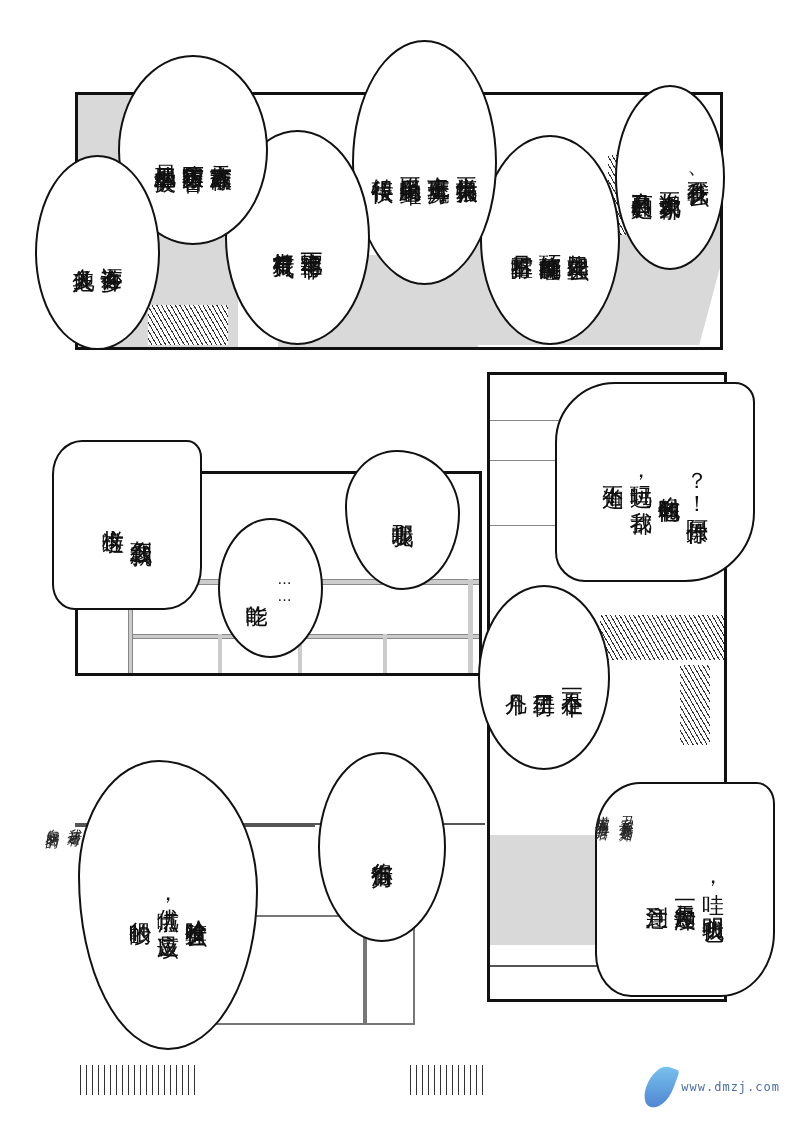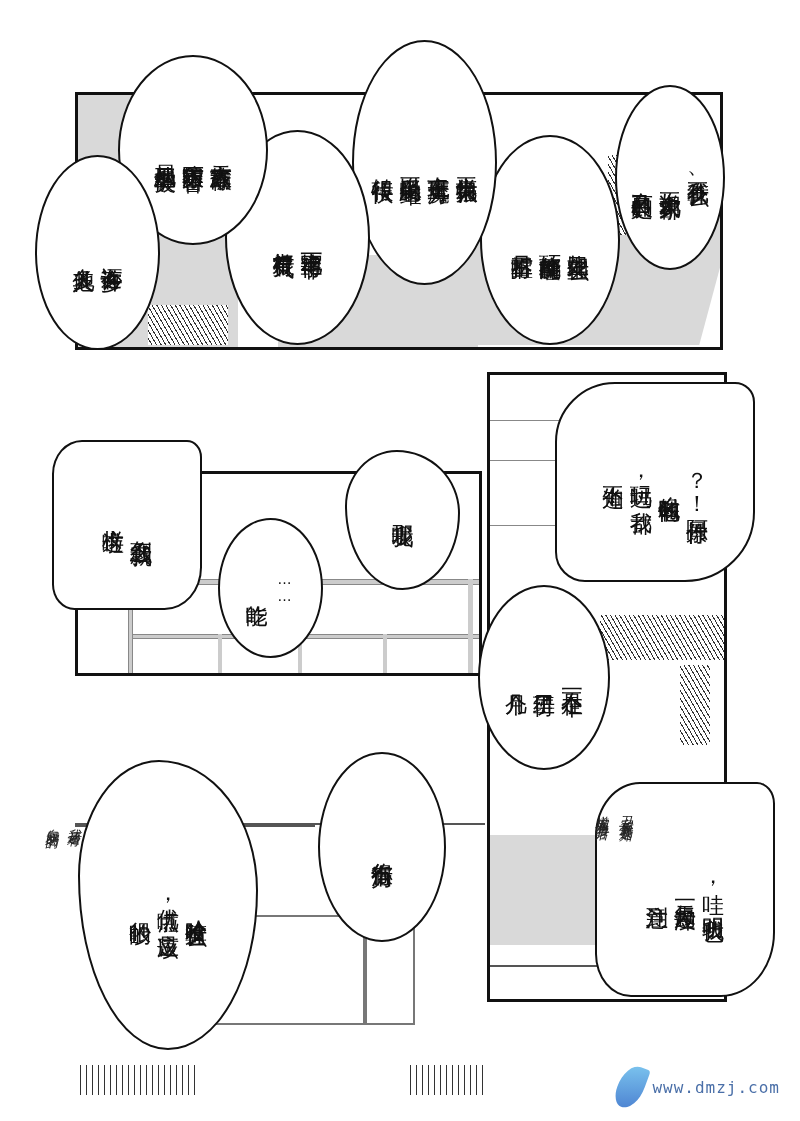--- a/index.html
+++ b/index.html
@@ -29,21 +29,21 @@
   }
   .watermark { position: absolute; right: 20px; bottom: 12px; display: flex; align-items: center; gap: 8px; z-index: 7; }
   .wm-logo {
     width: 26px; height: 44px;
     background: linear-gradient(160deg, #7ec8f0, #4a7fd0);
     border-radius: 60% 10% 60% 40%;
     transform: rotate(20deg);
   }
   .wm-text { display: flex; flex-direction: column; }
   .wm-name { font-size: 26px; color: #4a6fa8; font-weight: bold; letter-spacing: 2px; }
-  .wm-url { font-family: "DejaVu Sans Mono", monospace; font-size: 16px; color: #4a6fa8; letter-spacing: 1px; }
+  .wm-url { font-family: "DejaVu Sans Mono", monospace; font-size: 12px; color: #4a6fa8; letter-spacing: 1px; }
   .hatch {
     position: absolute;
     background: repeating-linear-gradient(60deg, #fff 0 3px, #333 3px 4px);
   }
 </style>
 </head>
 <body>
 
 <div class="panel" style="left:75px; top:92px; width:648px; height:258px;">
   <div class="bg-gray" style="left:0; top:0; width:160px; height:258px;"></div>

